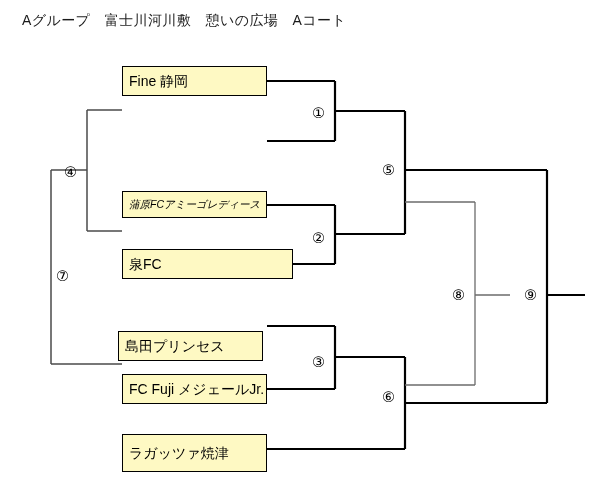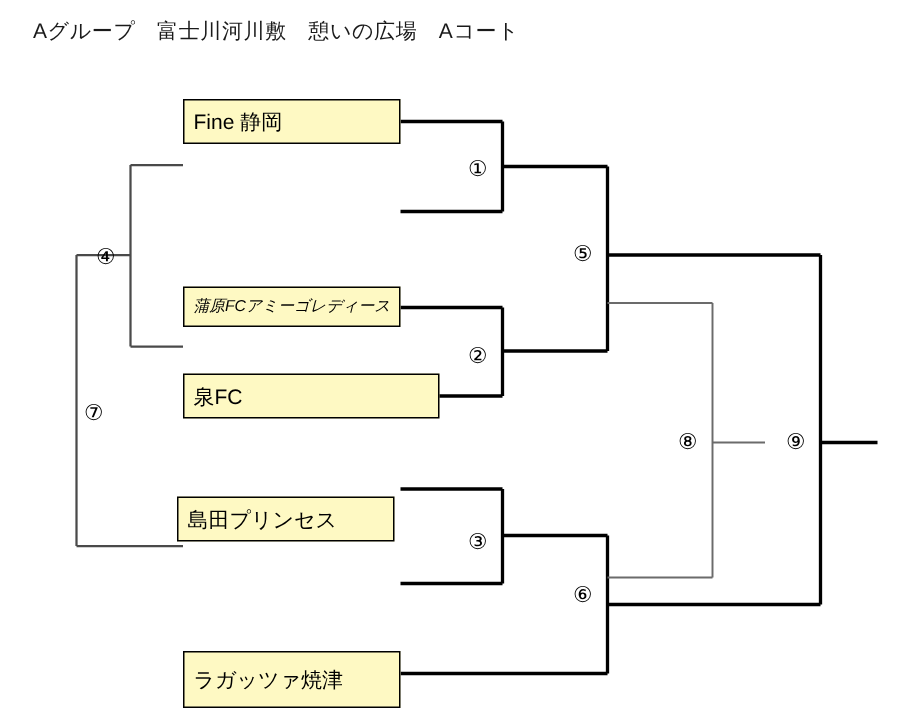--- a/index.html
+++ b/index.html
@@ -140,20 +140,23 @@
   </div>
 
   <div class="team-box" style="left:122px; top:249px; width:171px; height:30px;">
     <span class="team-label">泉FC</span>
   </div>
 
   <div class="team-box" style="left:118px; top:311px; width:145px; height:30px;margin-top:20px;">
     <span class="team-label">島田プリンセス</span>
   </div>
 
+  <div class="team-box" style="left:122px; top:374px; width:145px; height:30px;">
+    <span class="team-label">FC Fuji メジェールJr.</span>
+  </div>
 
   <div class="team-box" style="left:122px; top:434px; width:145px; height:38px;">
     <span class="team-label">ラガッツァ焼津</span>
   </div>
 
   <div class="match-num" style="left:312px; top:106px;">①</div>
   <div class="match-num" style="left:312px; top:231px;">②</div>
   <div class="match-num" style="left:312px; top:355px;">③</div>
   <div class="match-num" style="left:64px; top:165px;">④</div>
   <div class="match-num" style="left:382px; top:163px;">⑤</div>

